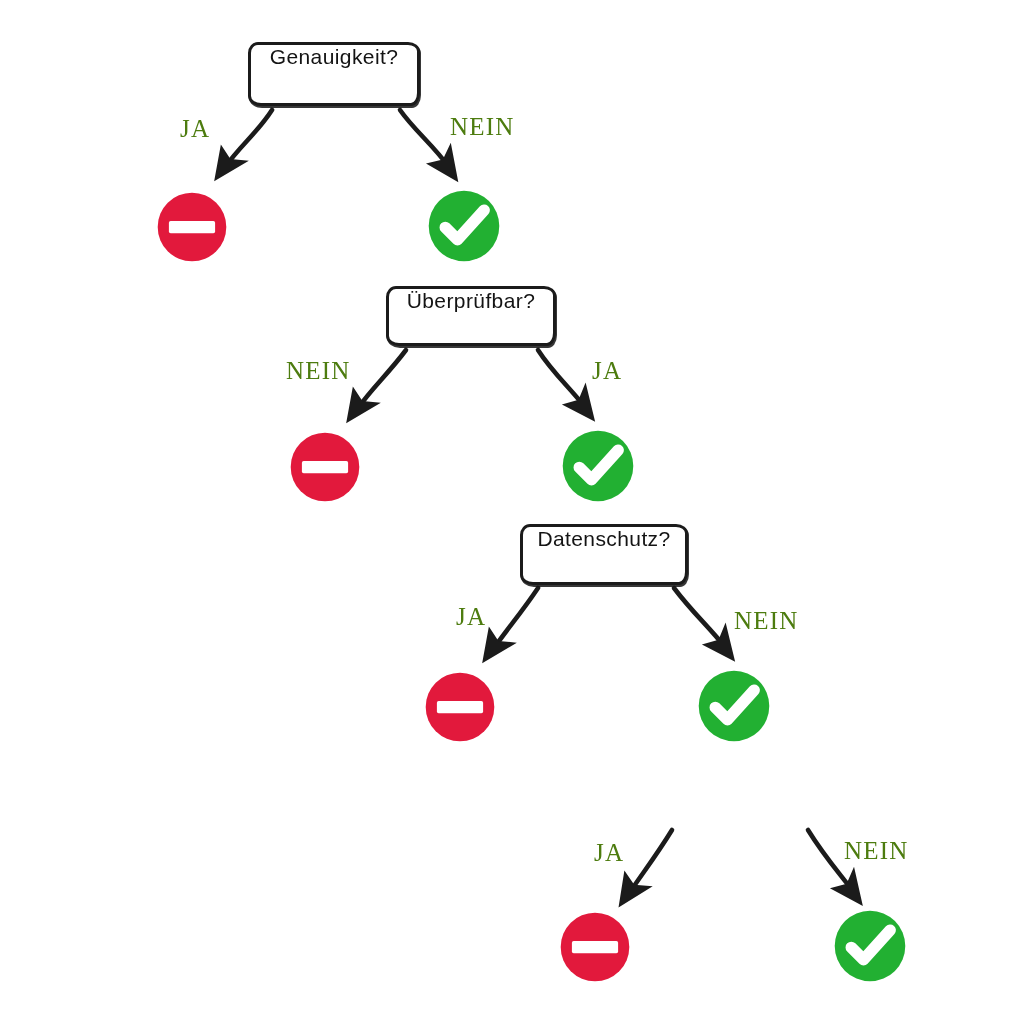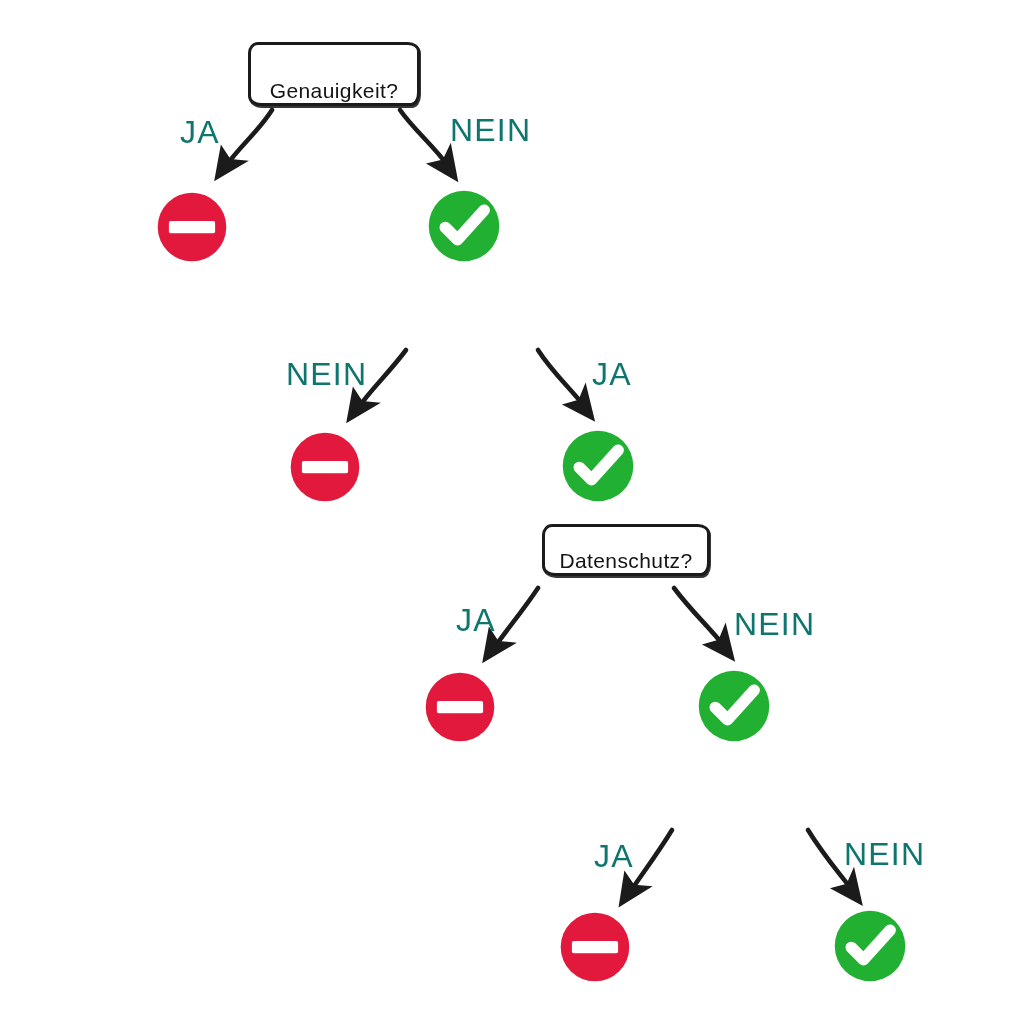--- a/index.html
+++ b/index.html
@@ -30,37 +30,37 @@
   }
 
   
   .node-box {
     position: absolute;
     box-sizing: border-box;
     background: #ffffff;
     border: 3px solid #1b1b1b;
     border-radius: 10px 12px 9px 13px / 11px 9px 13px 10px;
     display: flex;
-    align-items: flex-end;
+    align-items: flex-start;
     justify-content: center;
     color: #141414;
     font-family: "Liberation Sans", sans-serif;
     font-size: 21px;
     font-weight: 400;
     letter-spacing: 0.4px;
     white-space: nowrap;
     box-shadow: 1px 2px 0 rgba(20,20,20,0.85);
   }
 
   
   .edge-label {
     position: absolute;
-    color: #0f766e;
-    font-family: Liberation Sans, sans-serif;
-    font-size: 32px;
+    color: #4d7c0f;
+    font-family: Liberation Serif, serif;
+    font-size: 25px;
     font-weight: 400;
     letter-spacing: 1.2px;
     white-space: nowrap;
     line-height: 1;
   }
 
   
   .leaf {
     position: absolute;
     border-radius: 50%;
@@ -88,22 +88,25 @@
         <path d="M 674 588 C 692 612, 710 628, 724 646"></path>
         <path d="M 672 830 C 656 856, 642 874, 630 892"></path>
         <path d="M 808 830 C 824 856, 840 874, 852 890"></path>
       </g>
   </svg>
 
   <div class="node-box" style="left: 248px; top: 42px; width: 172px; height: 64px;">
       <span>Genauigkeit?</span>
     </div>
 
+  <div class="node-box" style="left: 386px; top: 286px; width: 170px; height: 60px;">
+      <span>Überprüfbar?</span>
+    </div>
 
-  <div class="node-box" style="left: 542px; top: 524px; width: 168px; height: 52px;">
+  <div class="node-box" style="left: 520px; top: 524px; width: 168px; height: 61px;">
       <span>Datenschutz?</span>
     </div>
 
 
   <div class="edge-label" style="left: 180px; top: 116px;">JA</div>
   <div class="edge-label" style="left: 450px; top: 114px;">NEIN</div>
   <div class="edge-label" style="left: 286px; top: 358px;">NEIN</div>
   <div class="edge-label" style="left: 592px; top: 358px;">JA</div>
   <div class="edge-label" style="left: 456px; top: 604px;">JA</div>
   <div class="edge-label" style="left: 734px; top: 608px;">NEIN</div>

